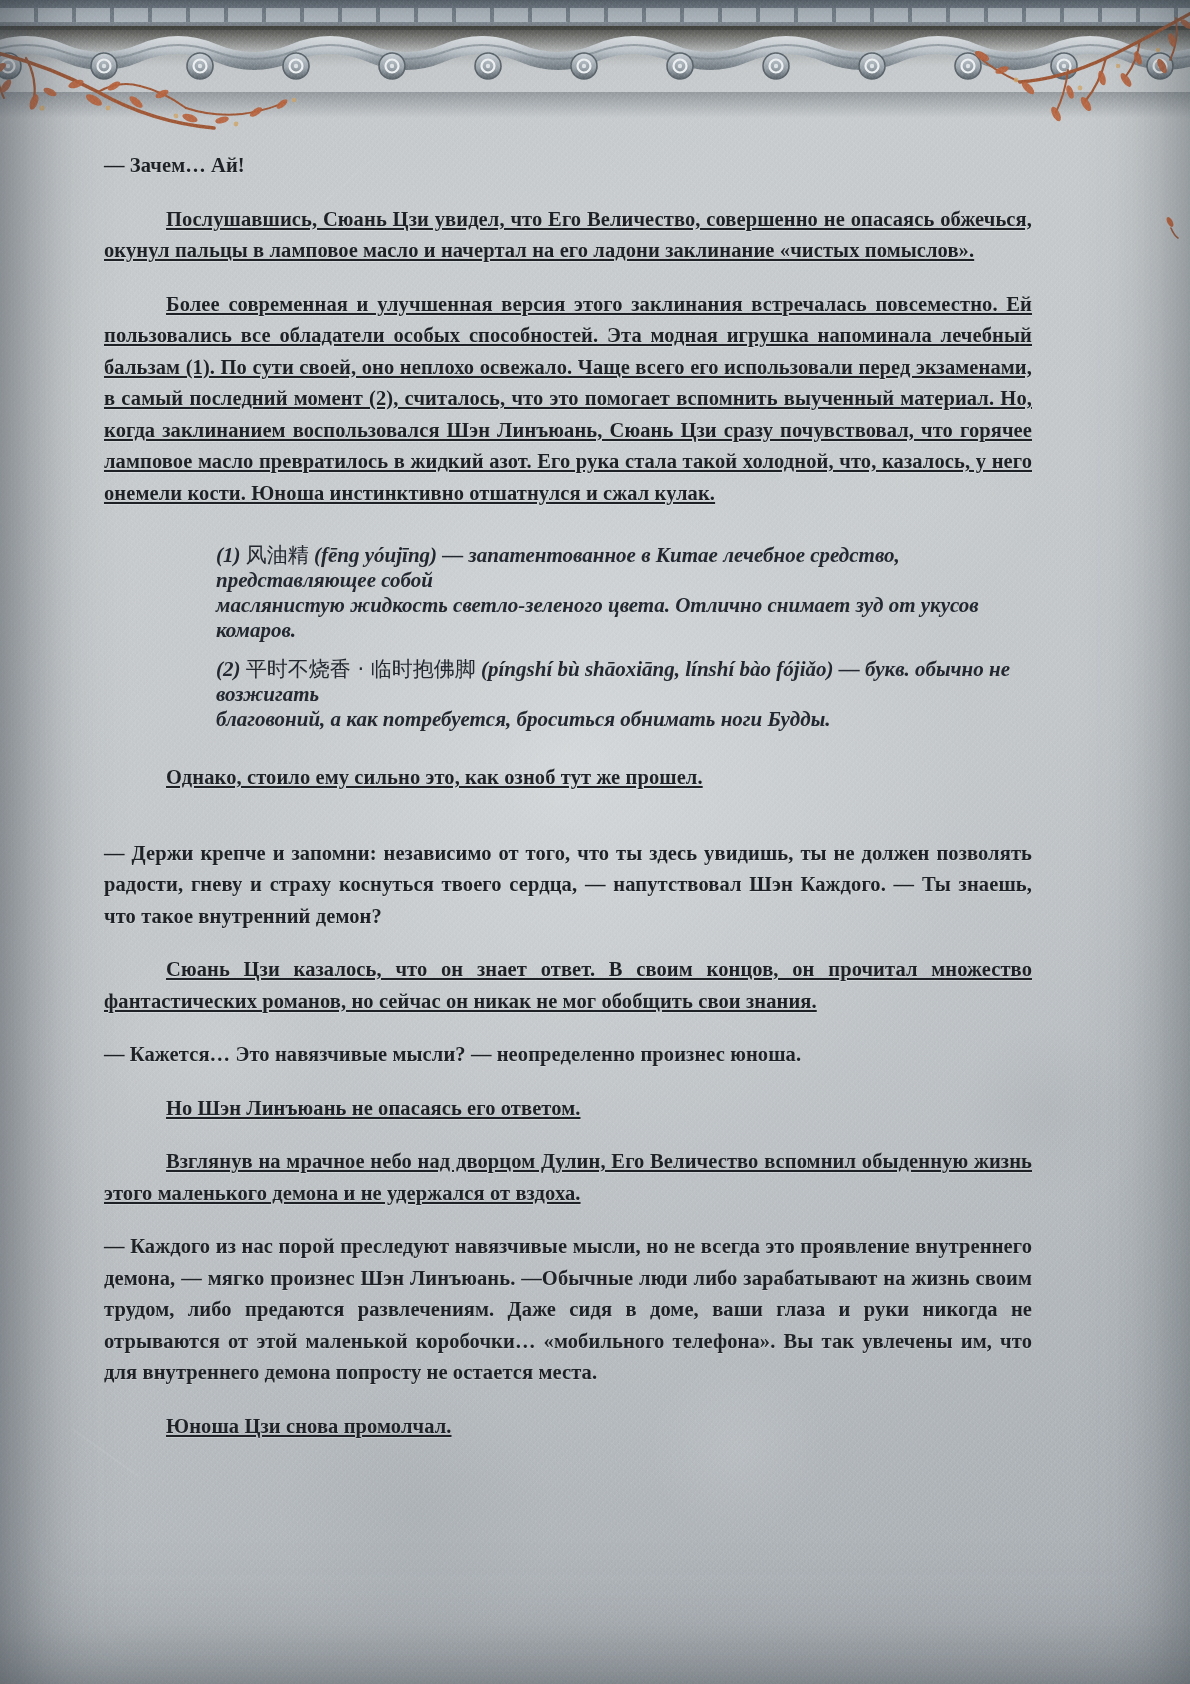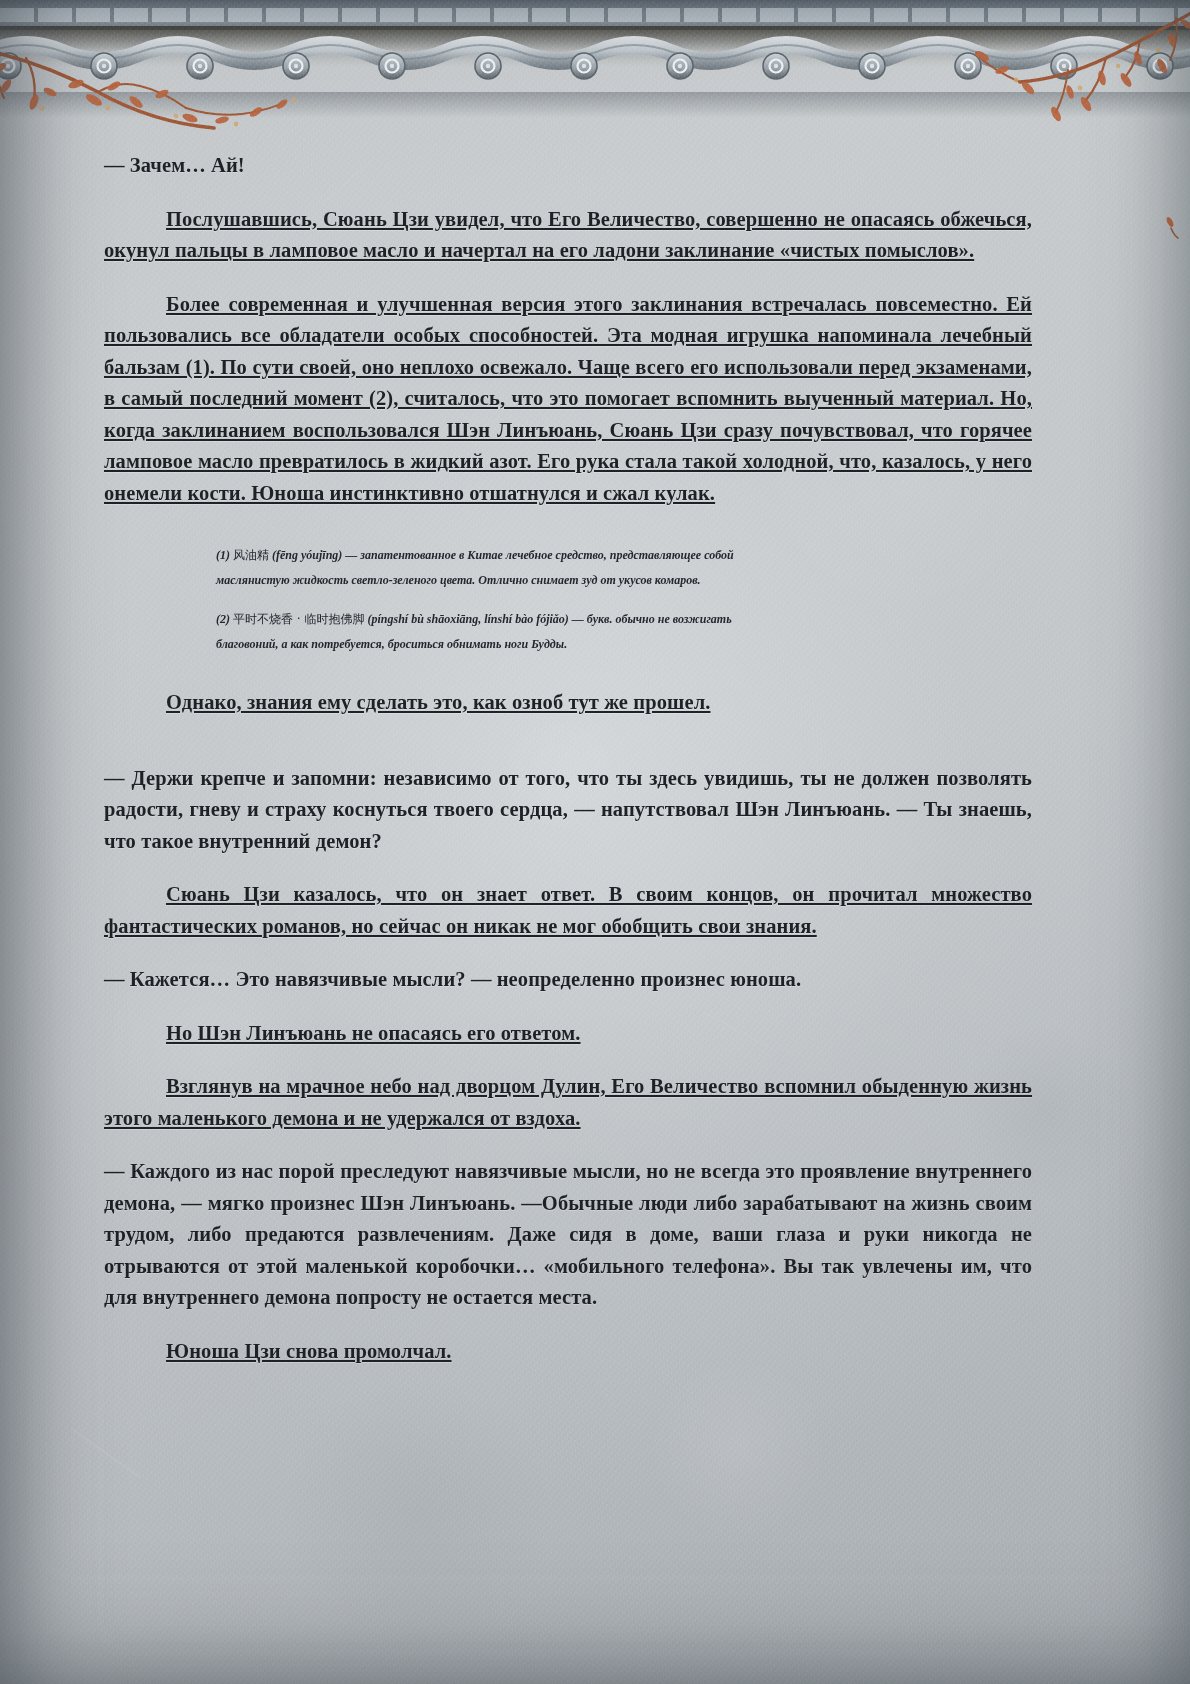--- a/index.html
+++ b/index.html
@@ -98,21 +98,21 @@
     text-shadow:0 1px 0 rgba(255,255,255,0.25);
   }
   p.indent{ text-indent:62px;text-decoration:underline; }
   p.noindent{ text-indent:0; }
   .gap-lg{ height:30px; }
   .gap-md{ height:22px; }
   .gap-sm{ height:14px; }
 
   
   .footnote{
-    font-size:12px;
+    font-size:21px;
     line-height:25px;
     font-style:italic;
     font-weight:700;
     text-align:right;
     margin:0 0 0 0;
     padding-left:112px;
     color:#232830;
     letter-spacing:0;
   }
   .fn-cjk{ font-style:normal; font-family:"DejaVu Sans","Liberation Sans",sans-serif; font-weight:500; }
@@ -332,26 +332,26 @@
           <span class="fn-py">(píngshí bù shāoxiāng, línshí bào fójiǎo)</span>
           <span>— букв. обычно не возжигать</span>
         </div>
         <div class="footnote fn-line2">благовоний, а как потребуется, броситься обнимать ноги Будды.</div>
       </div>
 
     </div>
 
     <div class="gap-lg"></div>
 
-    <p class="indent">Однако, знания ему сделать это, как озноб тут же прошел.</p>
-    <div class="gap-md"></div>
-
-    <div class="gap-md"></div>
-
-    <p class="noindent">— Держи крепче и запомни: независимо от того, что ты здесь увидишь, ты не должен позволять радости, гневу и страху коснуться твоего сердца, — напутствовал Шэн Линъюань. — Ты знаешь, что такое внутренний демон?</p>
+    <p class="indent">Однако, стоило ему сильно это, как озноб тут же прошел.</p>
+    <div class="gap-md"></div>
+
+    <div class="gap-md"></div>
+
+    <p class="noindent">— Держи крепче и запомни: независимо от того, что ты здесь увидишь, ты не должен позволять радости, гневу и страху коснуться твоего сердца, — напутствовал Шэн Каждого. — Ты знаешь, что такое внутренний демон?</p>
     <div class="gap-md"></div>
 
     <p class="indent">Сюань Цзи казалось, что он знает ответ. В своим концов, он прочитал множество фантастических романов, но сейчас он никак не мог обобщить свои знания.</p>
     <div class="gap-md"></div>
 
     <p class="noindent">— Кажется… Это навязчивые мысли? — неопределенно произнес юноша.</p>
     <div class="gap-md"></div>
 
     <p class="indent">Но Шэн Линъюань не опасаясь его ответом.</p>
     <div class="gap-md"></div>

